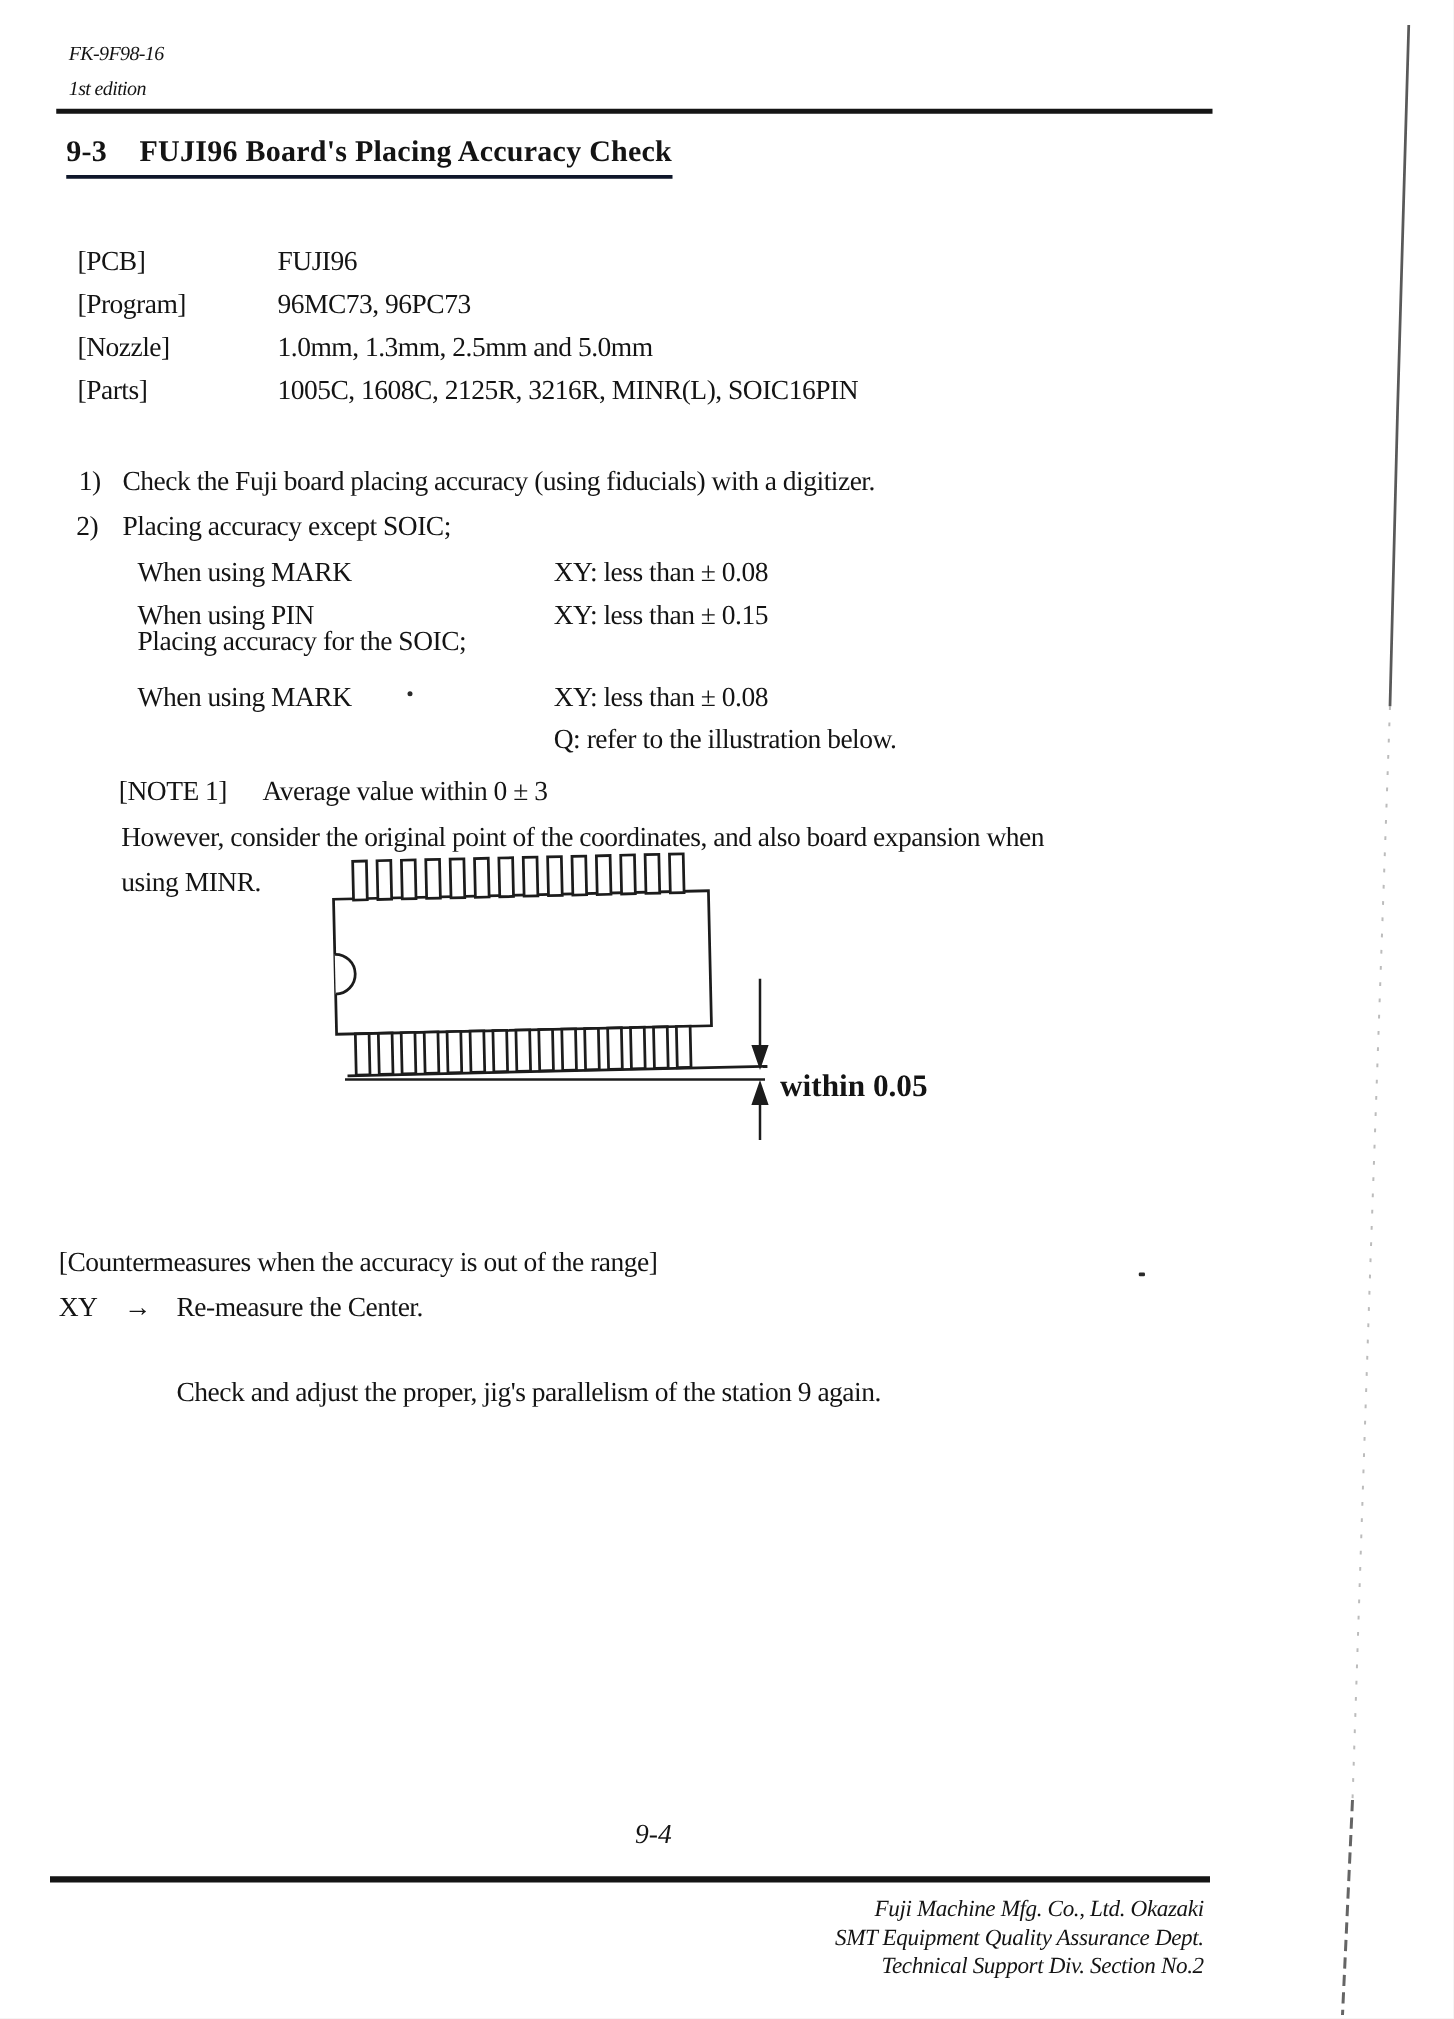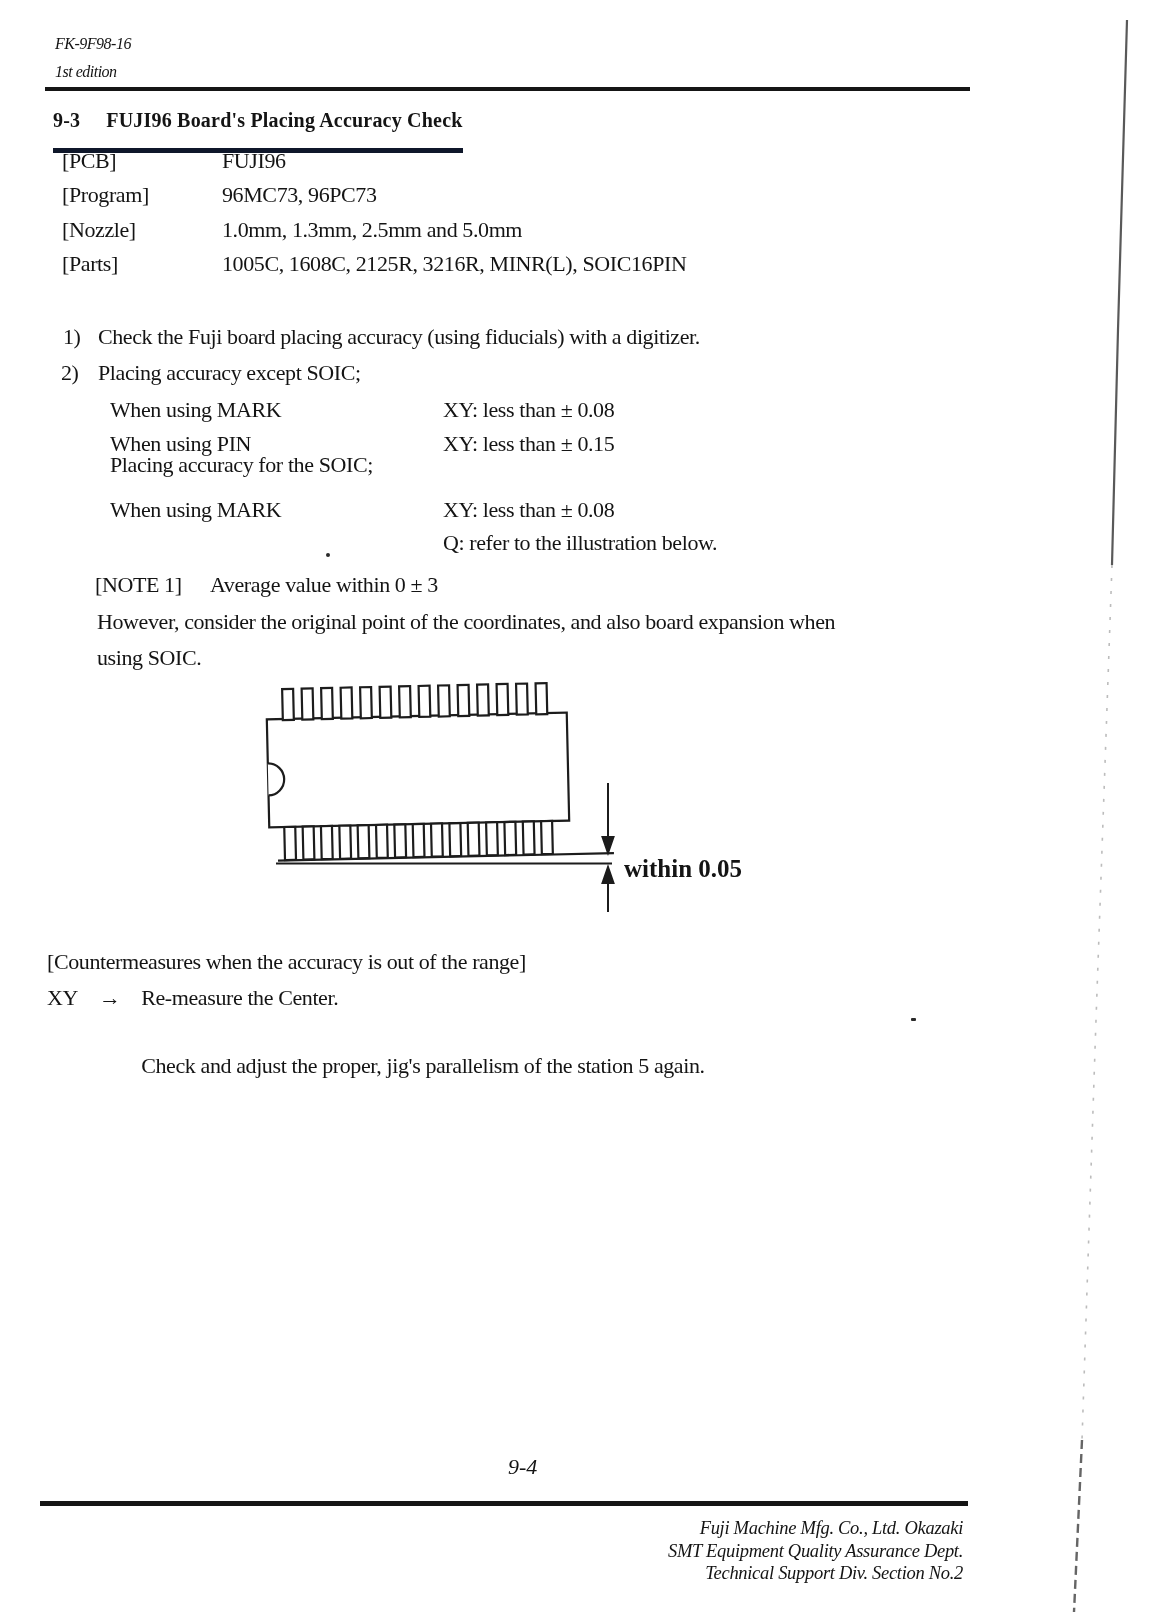--- a/index.html
+++ b/index.html
@@ -2,27 +2,27 @@
 <html><head>
 <meta charset="utf-8">
 <style>
   html,body{margin:0;padding:0;background:#e8e8e8;}
   .page{
     position:relative; width:1163px; height:1615px; margin:0 auto;
     background:#ffffff; color:#141414; overflow:hidden;
     font-family:"Liberation Serif", serif;
   }
   .abs{position:absolute;}
-  .t{font-size:22px; letter-spacing:-0.4px; line-height:1; white-space:nowrap;}
+  .t{font-size:22px; letter-spacing:-0.4px; line-height:1; white-space:nowrap;margin-top:48px;}
   .it{font-style:italic;}
   .hdr{font-size:16px; letter-spacing:-0.5px; line-height:28px; white-space:nowrap;}
   .rule{background:#151515;}
   .heading{
-    font-size:20px; font-weight:bold; letter-spacing:0.2px; line-height:1;
-    border-bottom:5px solid #0f172a; padding-bottom:18px; white-space:nowrap;
+    font-size:24px; font-weight:bold; letter-spacing:0.2px; line-height:1;
+    border-bottom:3px solid #0f172a; padding-bottom:6px; white-space:nowrap;
   }
   .heading .num{margin-right:26px;}
   .cmrow span{display:inline-block;}
   .foot{font-size:18.5px; letter-spacing:-0.3px; line-height:22.5px; white-space:nowrap; text-align:right;}
   .speck{background:#2a2a2a; border-radius:50%;}
   svg text{font-family:"Liberation Serif", serif;}
 </style>
 </head>
 <body>
 
@@ -63,21 +63,21 @@
   <div class="abs t" style="left:110px; top:454px;">Placing accuracy for the SOIC;</div>
   <div class="abs t" style="left:110px; top:499px;">When using MARK</div>
   <div class="abs t" style="left:443px; top:499px;">XY: less than ± 0.08</div>
   <div class="abs t" style="left:443px; top:532px;">Q: refer to the illustration below.</div>
 
   <div class="abs speck" style="left:326px; top:553px; width:4px; height:4px;"></div>
 
   <div class="abs t" style="left:95px;  top:574px;">[NOTE 1]</div>
   <div class="abs t" style="left:210px; top:574px;">Average value within 0 ± 3</div>
   <div class="abs t" style="left:97px;  top:611px;">However, consider the original point of the coordinates, and also board expansion when</div>
-  <div class="abs t" style="left:97px;  top:647px;">using SOIC.</div>
+  <div class="abs t" style="left:97px;  top:647px;">using MINR.</div>
 
   <svg class="abs" style="left:250px; top:660px;" width="540" height="260" viewBox="0 0 540 260">
     <g transform="rotate(-1.3 168 110)" stroke="#1c1c1c" stroke-width="2.2" fill="#ffffff">
       <rect x="18" y="56" width="300" height="108"></rect>
 
       <g>
         <rect x="34" y="26" width="11" height="31"></rect>
           <rect x="53.5" y="26" width="11" height="31"></rect>
         <rect x="73" y="26" width="11" height="31"></rect>
           <rect x="92.5" y="26" width="11" height="31"></rect>
@@ -126,21 +126,21 @@
   <div class="abs t" style="left:47px; top:951px;">[Countermeasures when the accuracy is out of the range]</div>
 
   <div class="abs t cmrow" style="left:47px; top:987px;">
     <span style="width:47px;">XY</span>
     <span style="width:37px;">→</span>
     <span>Re-measure the Center.</span>
   </div>
   <div class="abs t cmrow" style="left:47px; top:1055px;">
     <span style="width:47px;"></span>
     <span style="width:37px;"></span>
-    <span>Check and adjust the proper, jig's parallelism of the station 5 again.</span>
+    <span>Check and adjust the proper, jig's parallelism of the station 9 again.</span>
   </div>
 
   <div class="abs speck" style="left:911px; top:1018px; width:5px; height:3px; border-radius:1px;"></div>
 
   <div class="abs rule" style="left:40px; top:1501px; width:928px; height:5px;"></div>
   <div class="abs it" style="left:508px; top:1456px; font-size:22px; line-height:1;">9-4</div>
   <div class="abs foot it" style="right:200px; top:1517px;">
     <div>Fuji Machine Mfg. Co., Ltd. Okazaki</div>
     <div>SMT Equipment Quality Assurance Dept.</div>
     <div>Technical Support Div. Section No.2</div>

